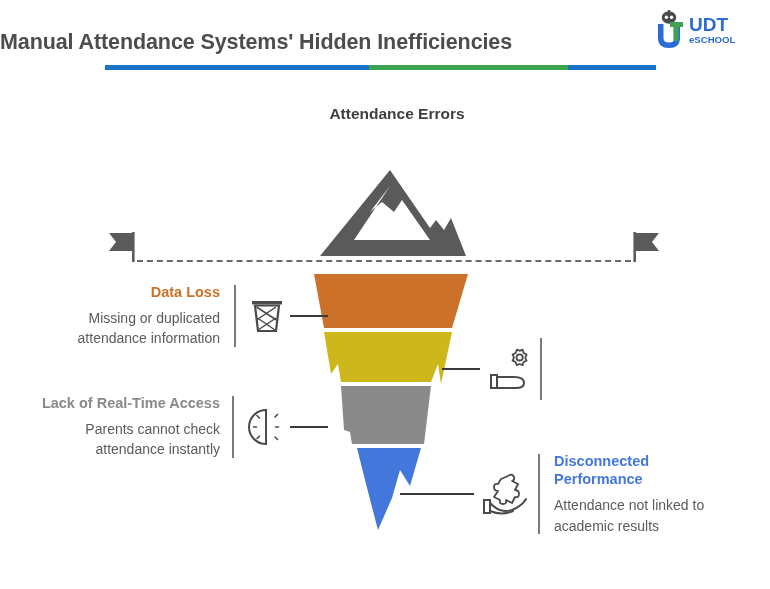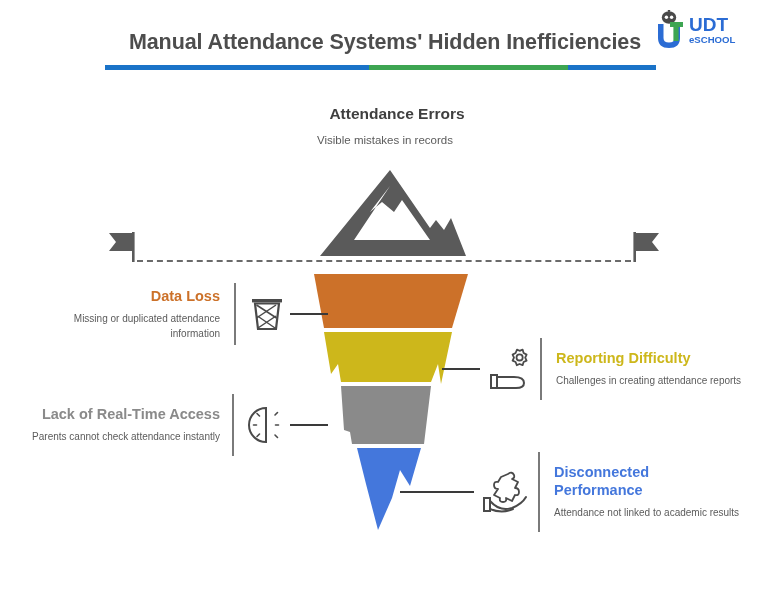--- a/index.html
+++ b/index.html
@@ -10,21 +10,20 @@
     color:#4a4a4a;
     overflow:hidden;
     position:relative;
   }
   .canvas{position:absolute;inset:0;}
 
   
   .logo{position:absolute;right:28px;top:10px;width:92px;height:44px;}
   .title{
     position:absolute;left:0;right:0;top:30px;
-    text-align:center;
     font-size:21.5px;font-weight:bold;letter-spacing:-0.1px;
     color:#4d4d4d;
   }
   .title-rule{position:absolute;left:105px;top:65px;width:551px;height:5px;display:flex;}
   .title-rule i{display:block;height:100%;}
 
   
   .tip-title{
     position:absolute;left:0;right:0;top:105px;text-align:center;
     font-size:15.5px;font-weight:bold;color:#3f3f3f;margin-left:24px;
@@ -43,21 +42,21 @@
   .flag-left{position:absolute;left:104px;top:229px;width:36px;height:36px;}
   .flag-right{position:absolute;left:628px;top:229px;width:36px;height:36px;}
 
   
   .berg{position:absolute;left:300px;top:270px;width:180px;height:270px;}
 
   
   .callout{position:absolute;display:flex;align-items:center;}
   .callout .txt{display:flex;flex-direction:column;}
   .callout .hd{font-size:14.5px;font-weight:bold;line-height:1.25;}
-  .callout .sb{font-size:10px;color:#5b5b5b;line-height:1.45;margin-top:7px;}
+  .callout .sb{font-size:14px;color:#5b5b5b;line-height:1.45;margin-top:7px;}
   .divider{width:2px;background:#7a7a7a;}
   .ico{display:flex;align-items:center;justify-content:center;}
   .lead{height:2px;background:#3a3a3a;}
 
   
   .c-left{flex-direction:row;}
   .c-left .txt{text-align:right;align-items:flex-end;}
   
   .c-right .txt{text-align:left;align-items:flex-start;}
 
@@ -105,21 +104,20 @@
   </div>
 
   <div class="title">Manual Attendance Systems' Hidden Inefficiencies</div>
   <div class="title-rule">
     <i style="width:48%;background:#1a73c8"></i>
     <i style="width:36%;background:#3da552"></i>
     <i style="width:16%;background:#1a73c8"></i>
   </div>
 
   <div class="tip-title">Attendance Errors</div>
-  <div class="tip-sub">Visible mistakes in records</div>
 
   <div class="mountain">
     <svg viewBox="0 0 150 92" width="150" height="92">
       <path d="M72 2 L112 60 L118 52 L126 62 L133 50 L148 88 L2 88 Z
                M72 18 L36 72 L112 72 L84 32 L76 44 L64 34 L52 44 Z" fill="#5a5a5a" fill-rule="evenodd"></path>
     </svg>
   </div>
 
   <div class="waterline"></div>
   <div class="flag-left">
@@ -177,24 +175,20 @@
           <path d="M9 1.6 L11.6 2.8 L14.6 1.6 L15.6 5 L18.6 6.6 L17.2 9.6 L18.6 12.6 L15.6 14 L14.6 17.2 L11.6 16 L8.8 17.2 L7.6 14 L4.6 12.6 L6 9.6 L4.6 6.6 L7.6 5 Z" fill="none" stroke="#4a4a4a" stroke-width="1.8" stroke-linejoin="round"></path>
           <circle cx="11.6" cy="9.4" r="3.1" fill="none" stroke="#4a4a4a" stroke-width="1.8"></circle>
         </g>
         <g>
           <path d="M3 30 L3 43 L9 43 L9 30 Z" fill="none" stroke="#4a4a4a" stroke-width="2"></path>
           <path d="M9 32 L26 32 Q36 32 36 38 Q36 43 28 43 L9 43 Z" fill="none" stroke="#4a4a4a" stroke-width="2" stroke-linejoin="round"></path>
         </g>
       </svg>
     </div>
     <div class="divider"></div>
-    <div class="txt">
-      <div class="hd" style="color:#cdb71b">Reporting Difficulty</div>
-      <div class="sb">Challenges in creating attendance reports</div>
-    </div>
   </div>
 
   <div class="callout c-left" id="callout-realtime">
     <div class="txt">
       <div class="hd" style="color:#8a8a8a">Lack of Real-Time Access</div>
       <div class="sb">Parents cannot check attendance instantly</div>
     </div>
     <div class="divider"></div>
     <div class="ico">
       <svg viewBox="0 0 40 42" width="40" height="42">

